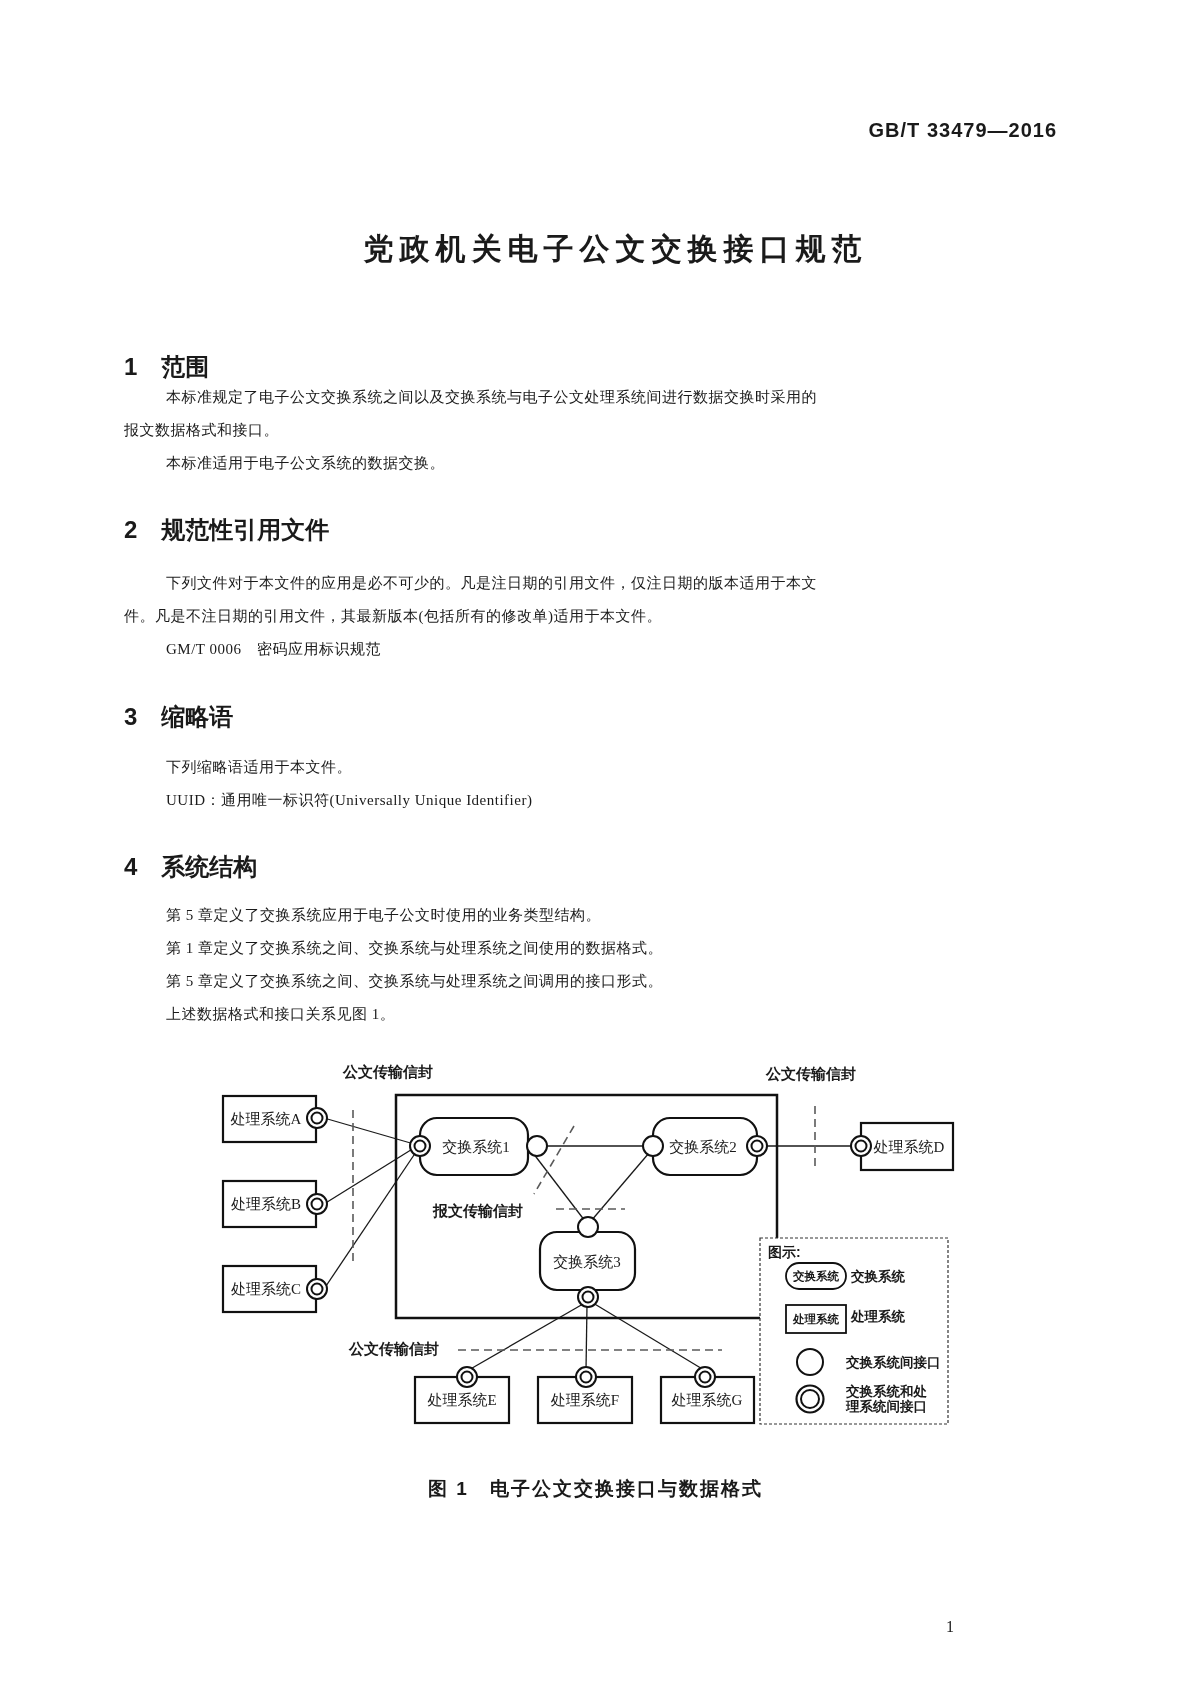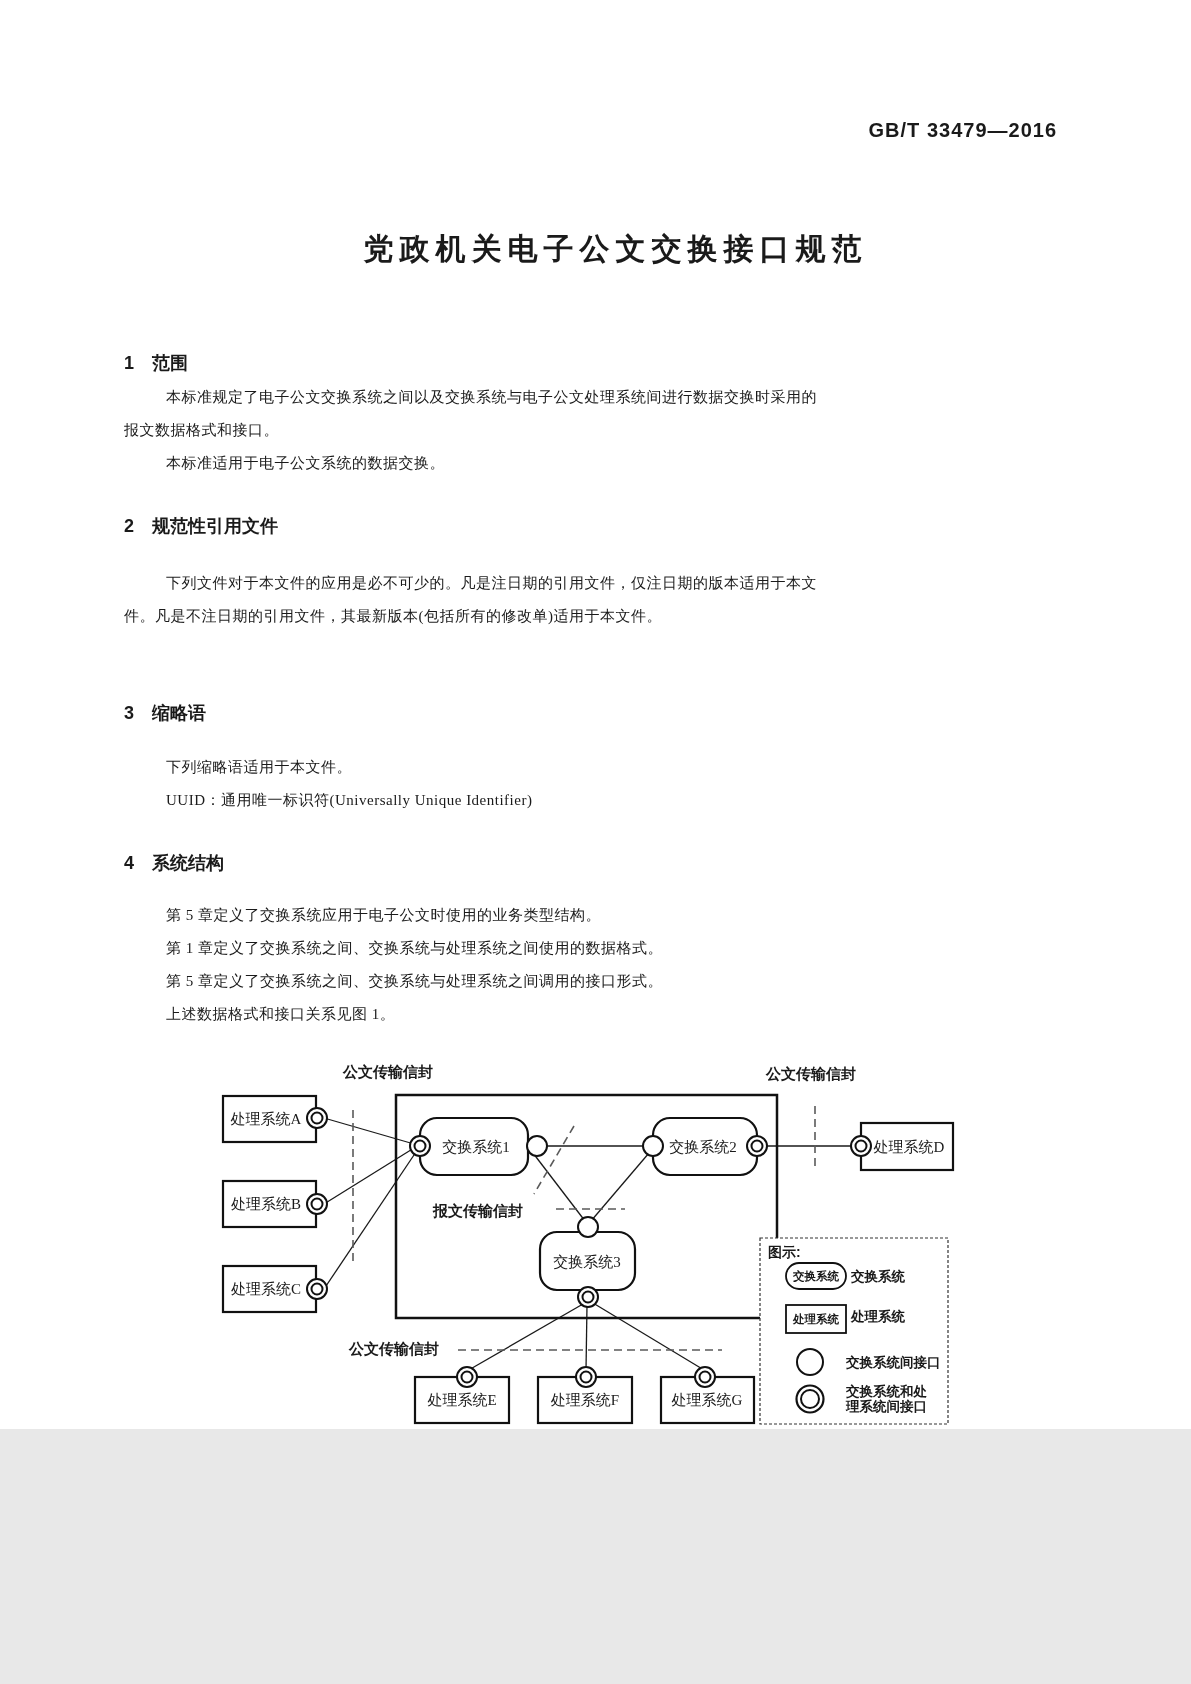--- a/index.html
+++ b/index.html
@@ -1,37 +1,37 @@
 <!DOCTYPE html>
 <html><head>
 <meta charset="utf-8">
 <style>
   html,body{margin:0;padding:0;background:#e8e8e8;}
   .page{
     position:relative;
-    width:1191px;height:1429px;
+    width:1191px;height:1684px;
     background:#ffffff;
     margin:0 auto;
     overflow:hidden;
     font-family:"Liberation Serif", serif;
     color:#1a1a1a;
   }
   .abs{position:absolute;white-space:nowrap;}
   .docnum{
     font-family:"Liberation Sans", sans-serif;
     font-weight:bold;font-size:20px;letter-spacing:1px;
   }
   .doctitle{
     left:0;width:1191px;text-align:center;
     font-family:"Liberation Sans", sans-serif;
     font-weight:bold;font-size:30px;letter-spacing:6px;
   }
   .h-sec{
     font-family:"Liberation Sans", sans-serif;
-    font-weight:bold;font-size:18px;
+    font-weight:bold;font-size:24px;
   }
   .body-line{
     font-family:"Liberation Serif", serif;
     font-size:15px;letter-spacing:0.5px;
   }
   .caption{
     left:0;width:1191px;text-align:center;
     font-family:"Liberation Sans", sans-serif;
     font-weight:bold;font-size:19px;letter-spacing:2px;
   }
@@ -54,20 +54,21 @@
   <div class="abs doctitle" style="top:229px;padding-left:20px;">党政机关电子公文交换接口规范</div>
 
   <div class="abs h-sec" style="top:351px; left:124px;">1　范围</div>
   <div class="abs body-line" style="top:388px; left:166px;">本标准规定了电子公文交换系统之间以及交换系统与电子公文处理系统间进行数据交换时采用的</div>
   <div class="abs body-line" style="top:421px; left:124px;">报文数据格式和接口。</div>
   <div class="abs body-line" style="top:454px; left:166px;">本标准适用于电子公文系统的数据交换。</div>
 
   <div class="abs h-sec" style="top:514px; left:124px;text-align:center;">2　规范性引用文件</div>
   <div class="abs body-line" style="top:574px; left:166px;">下列文件对于本文件的应用是必不可少的。凡是注日期的引用文件，仅注日期的版本适用于本文</div>
   <div class="abs body-line" style="top:607px; left:124px;">件。凡是不注日期的引用文件，其最新版本(包括所有的修改单)适用于本文件。</div>
+  <div class="abs body-line" style="top:640px; left:166px;">GM/T 0006　密码应用标识规范</div>
 
   <div class="abs h-sec" style="top:701px; left:124px;">3　缩略语</div>
   <div class="abs body-line" style="top:758px; left:166px;">下列缩略语适用于本文件。</div>
   <div class="abs body-line" style="top:791px; left:166px;">UUID：通用唯一标识符(Universally Unique Identifier)</div>
 
   <div class="abs h-sec" style="top:851px; left:124px;">4　系统结构</div>
   <div class="abs body-line" style="top:906px; left:166px;">第 5 章定义了交换系统应用于电子公文时使用的业务类型结构。</div>
   <div class="abs body-line" style="top:939px; left:166px;">第 1 章定义了交换系统之间、交换系统与处理系统之间使用的数据格式。</div>
   <div class="abs body-line" style="top:972px; left:166px;">第 5 章定义了交换系统之间、交换系统与处理系统之间调用的接口形式。</div>
   <div class="abs body-line" style="top:1005px; left:166px;">上述数据格式和接口关系见图 1。</div>
@@ -195,16 +196,17 @@
 
       <g>
         <circle cx="810" cy="1399" r="13.5" fill="#fff" stroke="#111" stroke-width="2.2"></circle>
         <circle cx="810" cy="1399" r="9" fill="#fff" stroke="#111" stroke-width="2"></circle>
       </g>
       <text class="legend-text" x="846" y="1396">交换系统和处</text>
       <text class="legend-text" x="846" y="1411">理系统间接口</text>
     </g>
   </svg>
 
+  <div class="abs caption" style="top:1476px;">图 1　电子公文交换接口与数据格式</div>
 
   <div class="abs pagenum" style="top:1618px; left:946px;">1</div>
 
 </div>
 
 </body></html>

